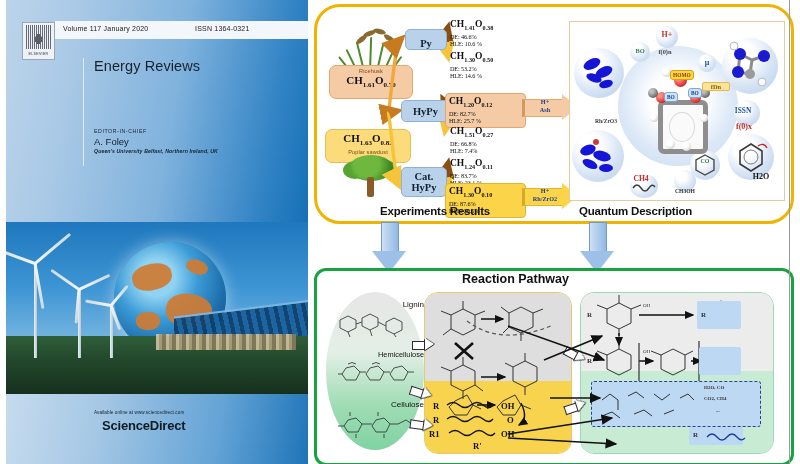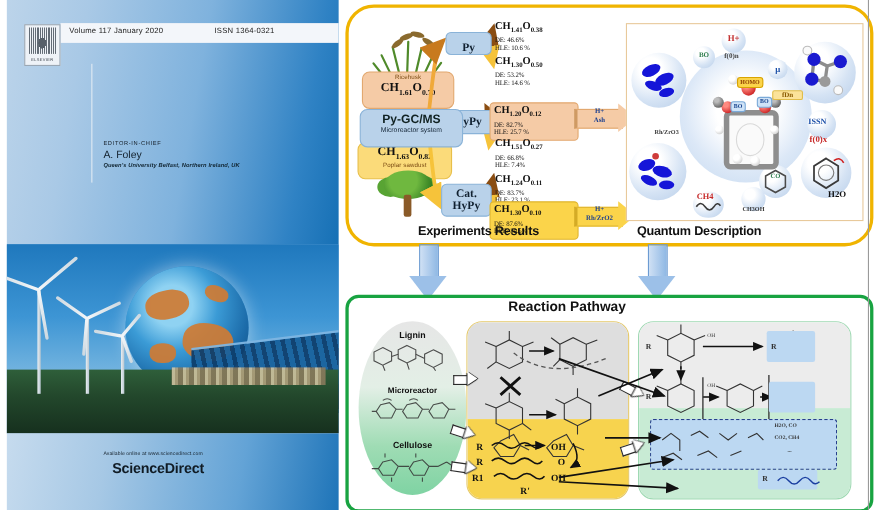--- a/index.html
+++ b/index.html
@@ -173,21 +173,21 @@
      border-left:17px solid transparent;border-right:17px solid transparent;border-top:22px solid #9cc0e8;}
   .da1{left:60px;top:222px;}
   .da2{left:268px;top:222px;}
 
   
   .bot-box{position:absolute;left:2px;top:268px;width:474px;height:192px;border:3px solid #18a341;border-radius:12px;background:#fff;}
   .t-rp{position:absolute;left:150px;top:272px;font-weight:bold;font-size:12.5px;color:#111;}
 
   .blob{position:absolute;left:14px;top:292px;width:98px;height:158px;border-radius:50%;
     background:linear-gradient(180deg,#e6e6e6 0%,#e3efe6 38%,#9fdcb4 72%,#7fd3a3 100%);}
-  .bio-lbl{position:absolute;font-weight:bold;font-size:8px;color:#111;text-align:center;width:98px;left:14px;}
+  .bio-lbl{position:absolute;font-weight:normal;font-size:8px;color:#111;text-align:right;width:98px;left:14px;}
   .struct{position:absolute;left:24px;width:80px;height:28px;opacity:.85;}
 
   .midbox{position:absolute;left:112px;top:292px;width:146px;height:160px;border-radius:14px;overflow:hidden;border:1px solid #e5c96a;}
   .midbox .gray{position:absolute;left:0;top:0;width:146px;height:88px;background:#dedede;}
   .midbox .yell{position:absolute;left:0;top:88px;width:146px;height:72px;background:#f7d34e;}
   .rightbox{position:absolute;left:268px;top:292px;width:192px;height:160px;border-radius:14px;overflow:hidden;border:1px solid #9fd9b3;}
   .rightbox .g1{position:absolute;left:0;top:0;width:192px;height:78px;background:#ececec;}
   .rightbox .g2{position:absolute;left:0;top:78px;width:192px;height:82px;background:#c8ebd4;}
 
   .bluechip{position:absolute;background:#bcd8f2;border-radius:2px;}
@@ -217,20 +217,21 @@
 
     <div class="elsevier-logo">
       <div class="tree"></div>
       <div class="cap">ELSEVIER</div>
     </div>
 
     <div class="rule"></div>
     <div class="rule2"></div>
 
     <div class="jtitle">
+      <div>Energy Reviews</div>
     </div>
 
     <div class="eic-label">EDITOR-IN-CHIEF</div>
     <div class="eic-name">A. Foley</div>
     <div class="eic-aff">Queen's University Belfast, Northern Ireland, UK</div>
 
     <div class="cover-photo">
       <div class="sky"></div>
       <div class="earth">
         <div class="land l1"></div>
@@ -296,24 +297,20 @@
         </div>
       </div>
 
       <div class="chip chip-poplar">
         <div class="formula">
           <span>CH</span><sub>1.63</sub><span>O</span><sub>0.82</sub>
         </div>
         <div class="cap">Poplar sawdust</div>
       </div>
 
-      <div class="chip chip-pygc">
-        <div class="l1t">Py-GC/MS</div>
-        <div class="l2t">Microreactor system</div>
-      </div>
 
       <div class="tree">
         <div class="crown2"></div>
           <div class="crown3"></div>
           <div class="crown"></div>
         <div class="trunk"></div>
       </div>
 
       <svg width="474" height="214" style="position:absolute;left:0;top:0;pointer-events:none;">
         <defs>
@@ -500,21 +497,21 @@
     <div class="downarrow da2">
       <div class="shaft"></div>
         <div class="tip"></div>
     </div>
 
     <div class="bot-box"></div>
     <div class="t-rp">Reaction Pathway</div>
 
     <div class="blob"></div>
     <div class="bio-lbl" style="top:300px;">Lignin</div>
-    <div class="bio-lbl" style="top:350px;font-size:7.4px;">Microreactor</div>
+    <div class="bio-lbl" style="top:350px;font-size:7.4px;">Hemicellulose</div>
     <div class="bio-lbl" style="top:400px;">Cellulose</div>
 
     <svg class="struct" style="top:310px;" viewBox="0 0 80 28">
       <g stroke="#333" stroke-width="1" fill="none">
         <polygon points="12,6 20,10 20,18 12,22 4,18 4,10"></polygon>
         <polygon points="34,4 42,8 42,16 34,20 26,16 26,8"></polygon>
         <polygon points="58,8 66,12 66,20 58,24 50,20 50,12"></polygon>
         <path d="M20,14 L26,12 M42,12 L50,16 M12,22 L14,27 M34,20 L36,26 M58,24 L60,27"></path>
       </g>
     </svg>

